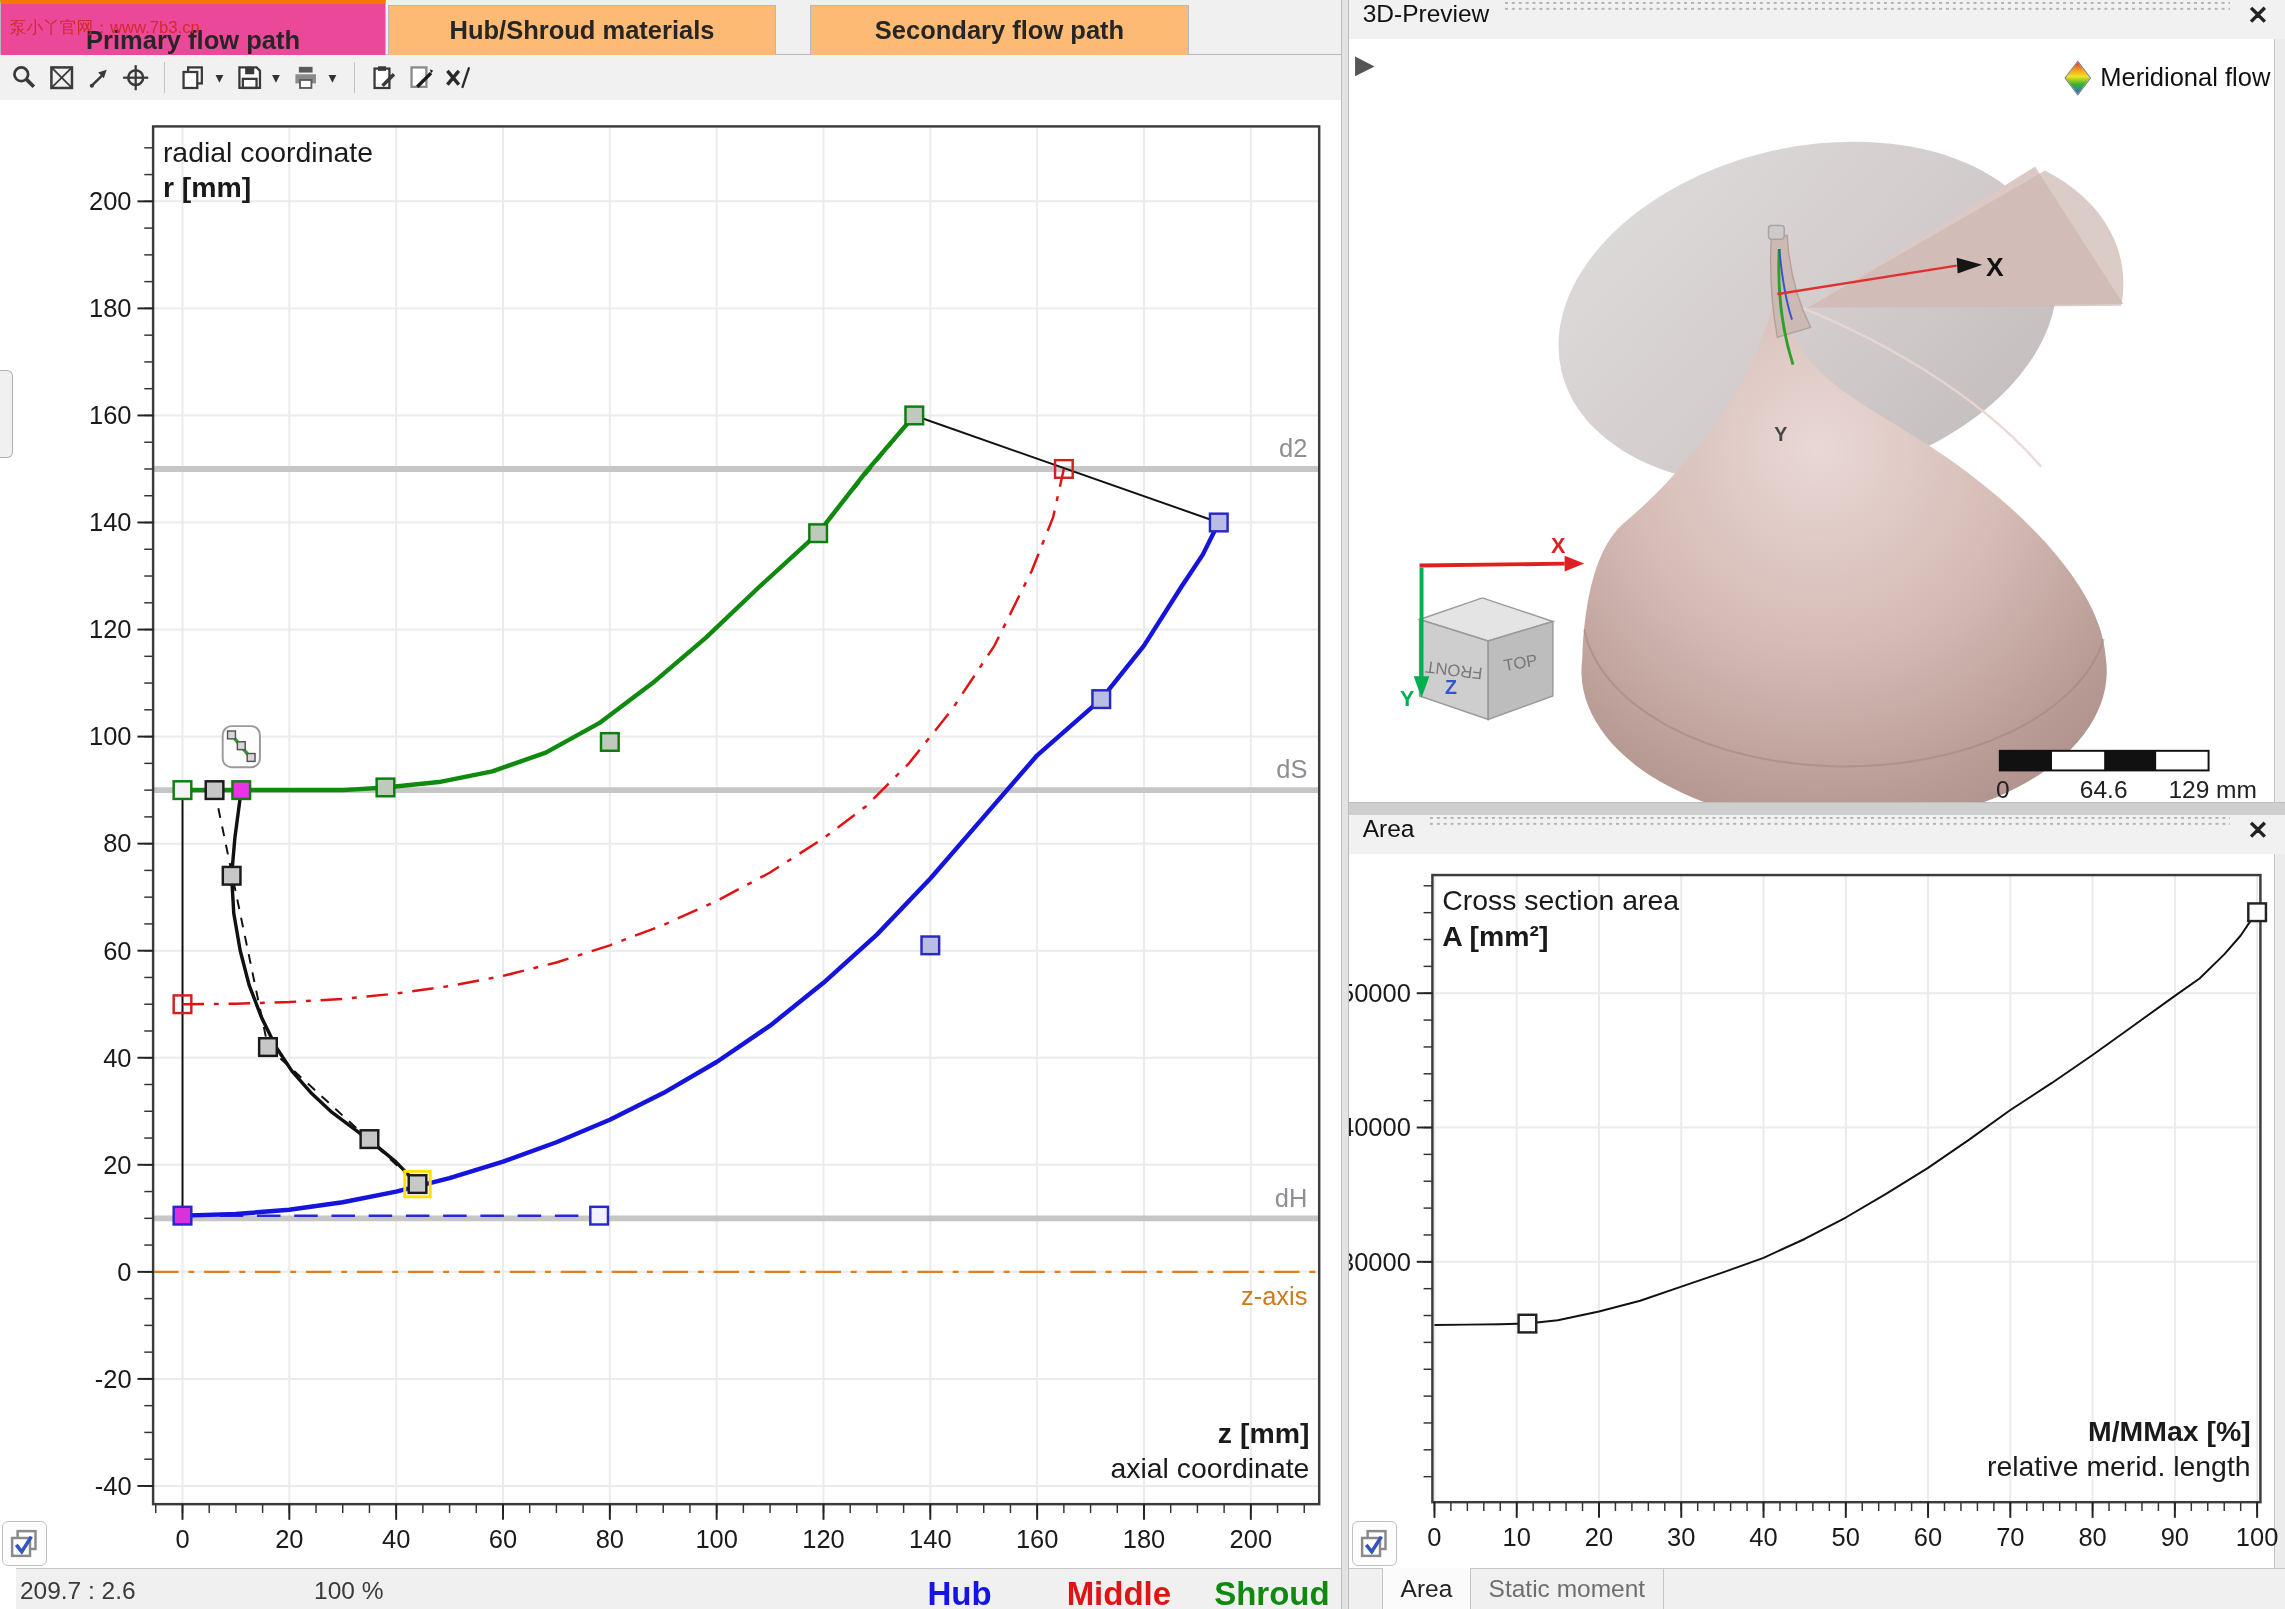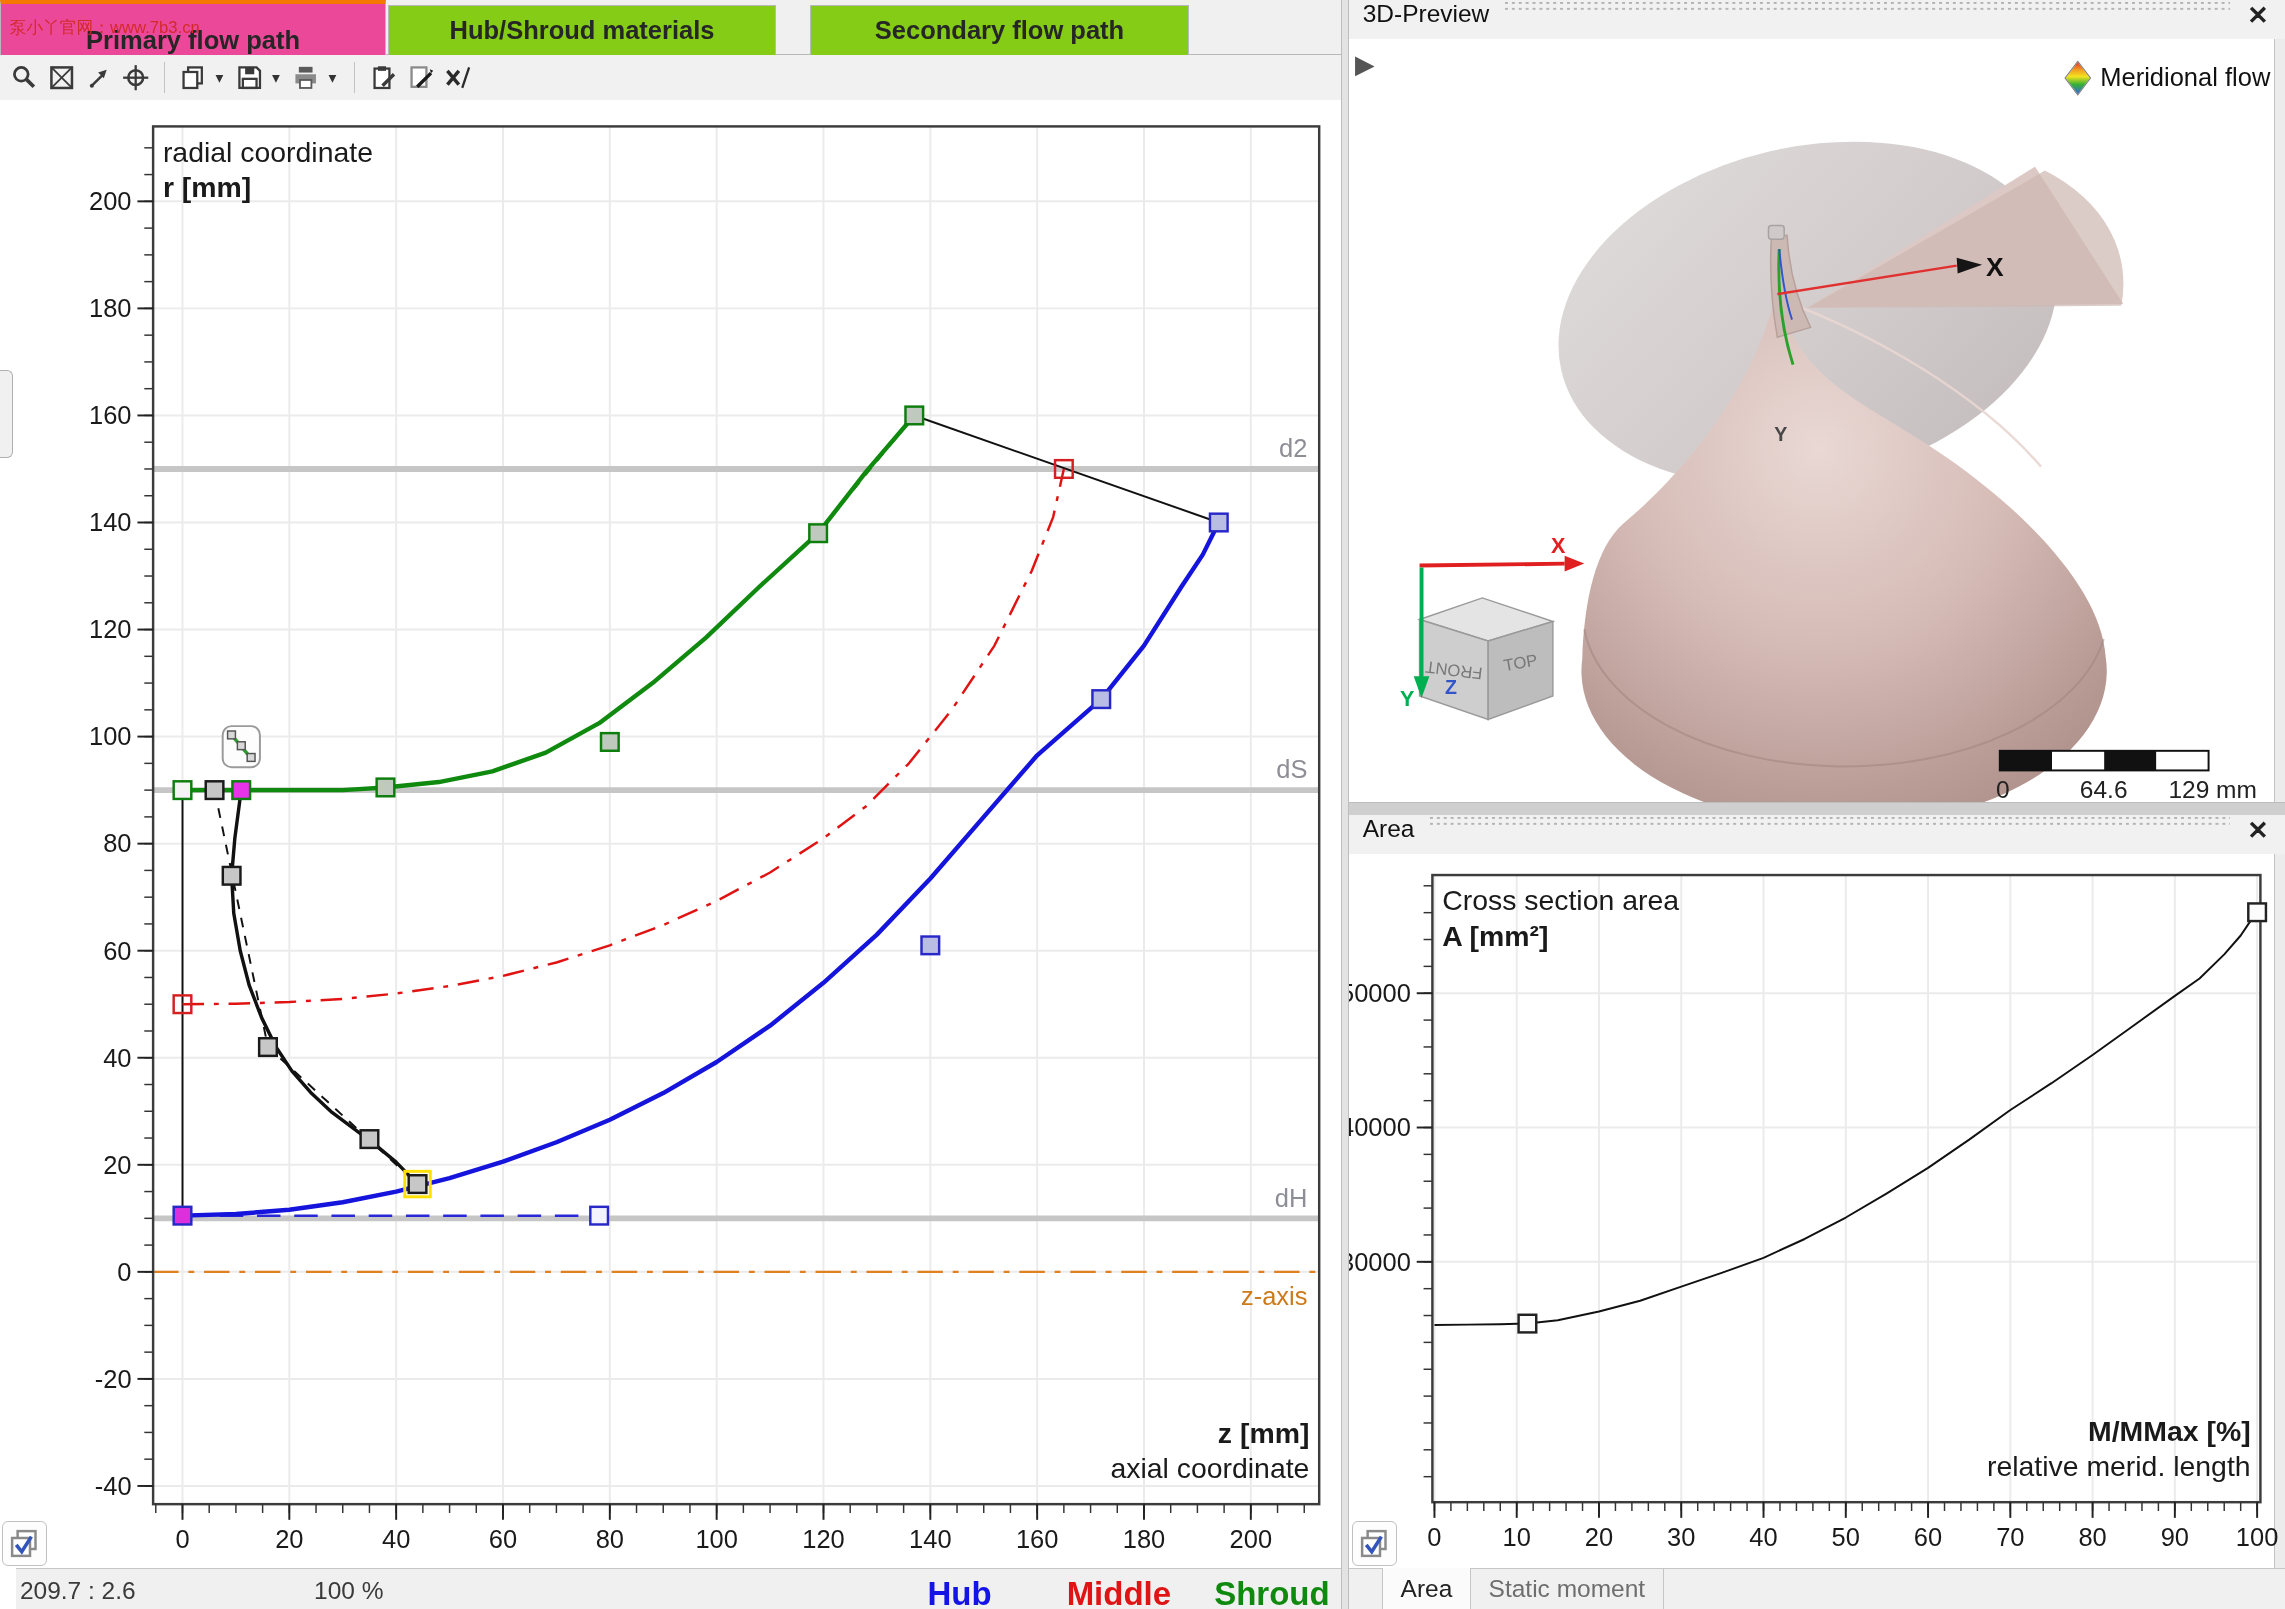--- a/index.html
+++ b/index.html
@@ -3,21 +3,21 @@
 <meta charset="utf-8">
 <style>
   html,body{margin:0;padding:0;background:#888;}
   *{box-sizing:border-box;}
   .root{position:relative;width:2286px;height:1609px;background:#ffffff;overflow:hidden;
         font-family:"Liberation Sans",sans-serif;color:#1a1a1a;}
   .abs{position:absolute;}
   
   .tabbar{position:absolute;left:0;top:0;width:1341px;height:55px;background:#f0f0f0;border-bottom:1px solid #b8b8b8;}
   .tab{position:absolute;top:4.9px;height:50px;display:flex;align-items:center;justify-content:center;
-       font-size:25.5px;font-weight:bold;color:#262626;background:#84cc16;border:1px solid #b8b8b8;border-bottom:none;cursor:default;}
+       font-size:25.5px;font-weight:bold;color:#262626;background:#fdba74;border:1px solid #b8b8b8;border-bottom:none;cursor:default;}
   .tab.active{top:0;height:55px;background:#ec4899;border-top:4.9px solid #f57900;z-index:2;align-items:flex-end;}
   .watermark{position:absolute;left:9.8px;top:15.7px;font-size:16.7px;color:#d22a2a;z-index:9;white-space:nowrap;}
   .toolbar{position:absolute;left:0;top:55px;width:1341px;height:45px;background:#f1f1f1;display:flex;align-items:center;padding-left:5.9px;}
   .tbtn{width:35px;height:35px;border:none;background:transparent;display:flex;align-items:center;justify-content:center;padding:0;margin:0 1px;}
   .tbtn svg{display:block;}
   .dd{font-size:15.7px;color:#333;width:15.7px;text-align:center;margin-right:3.9px;}
   .tsep{width:1px;height:31px;background:#c3c3c3;margin:0 9.8px;}
   .merid{position:absolute;right:15.7px;top:55px;height:45px;display:flex;align-items:center;gap:11.8px;font-size:25.5px;color:#111;}
   .merid-ico{width:21.6px;height:21.6px;transform:rotate(45deg) skew(8deg,8deg);border:1px solid #777;
              background:linear-gradient(135deg,#e23030 0%,#f2a020 25%,#f2e220 45%,#35b035 70%,#3565e2 100%);}

